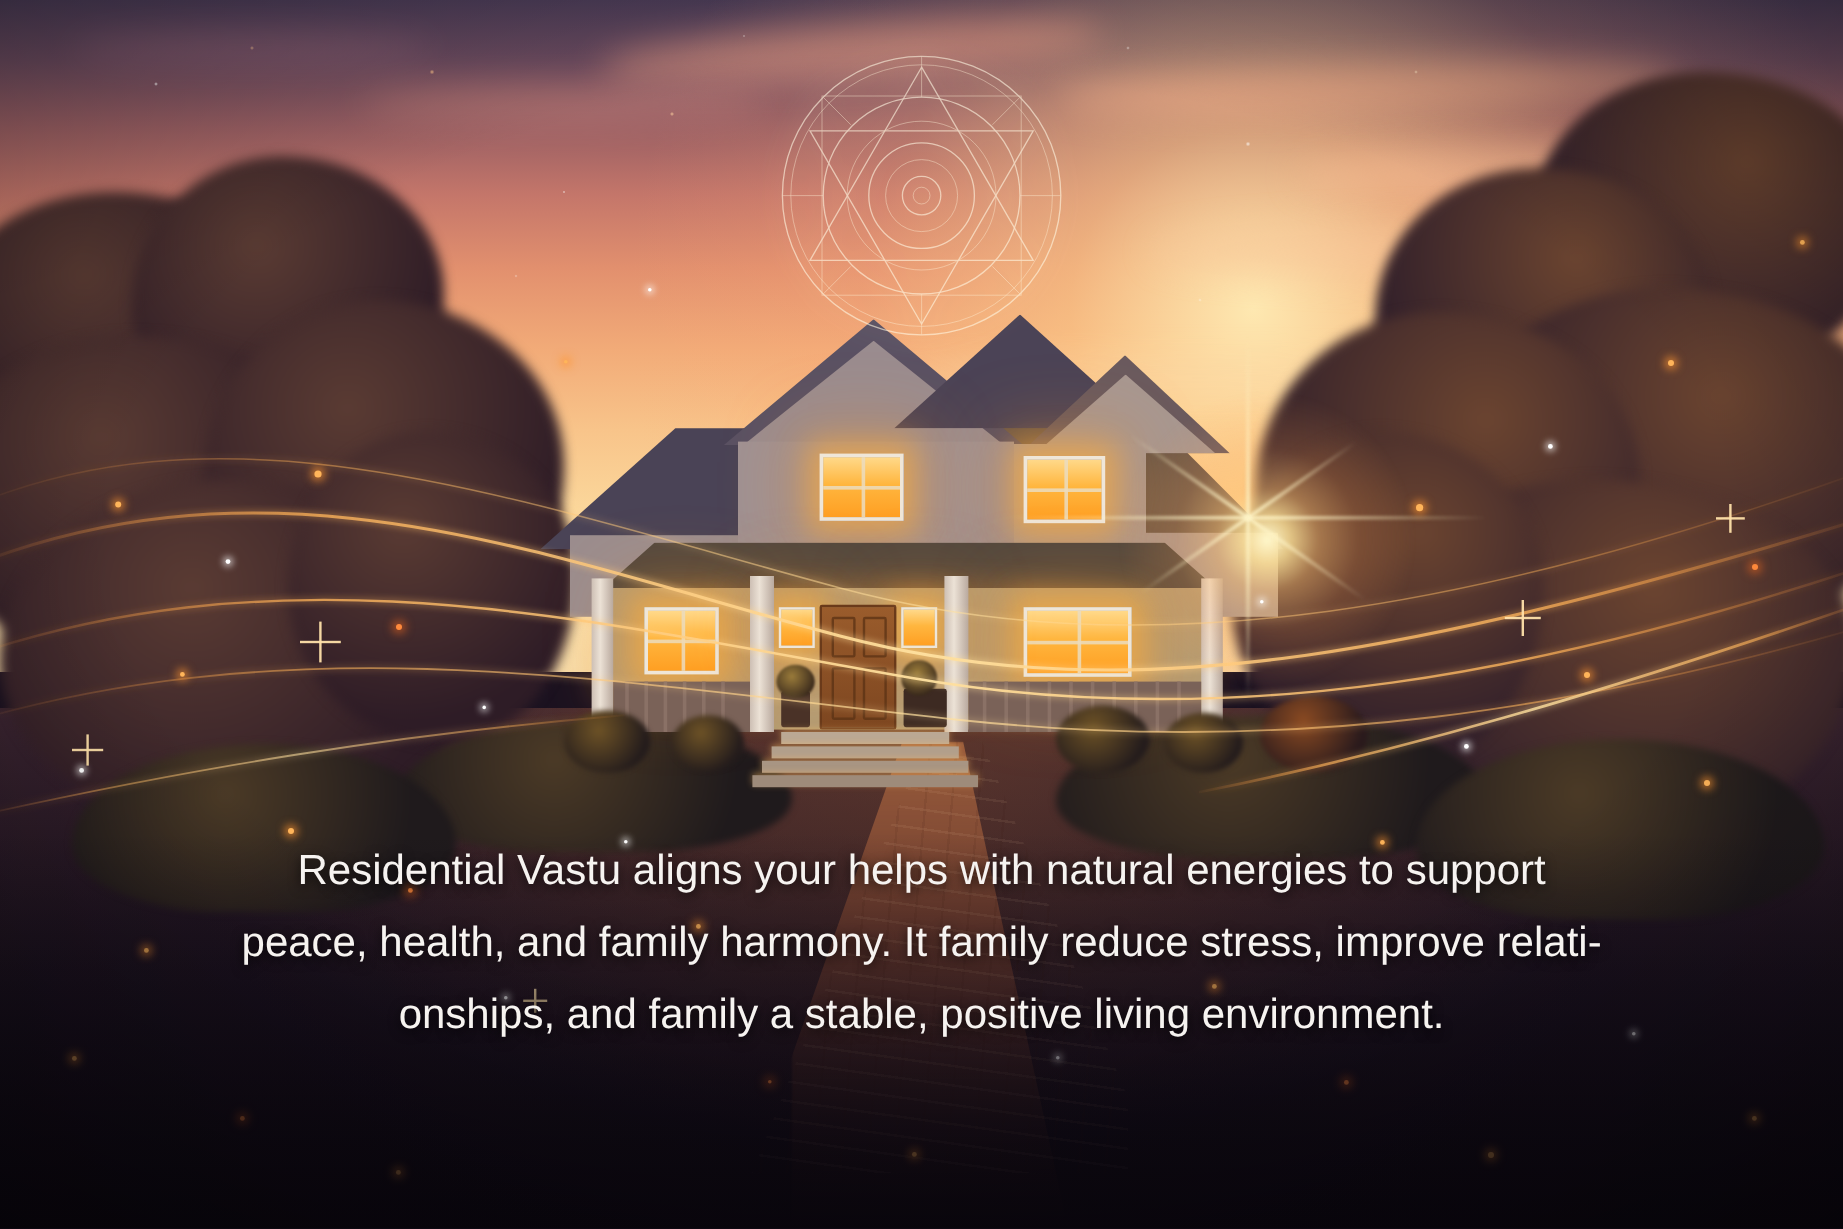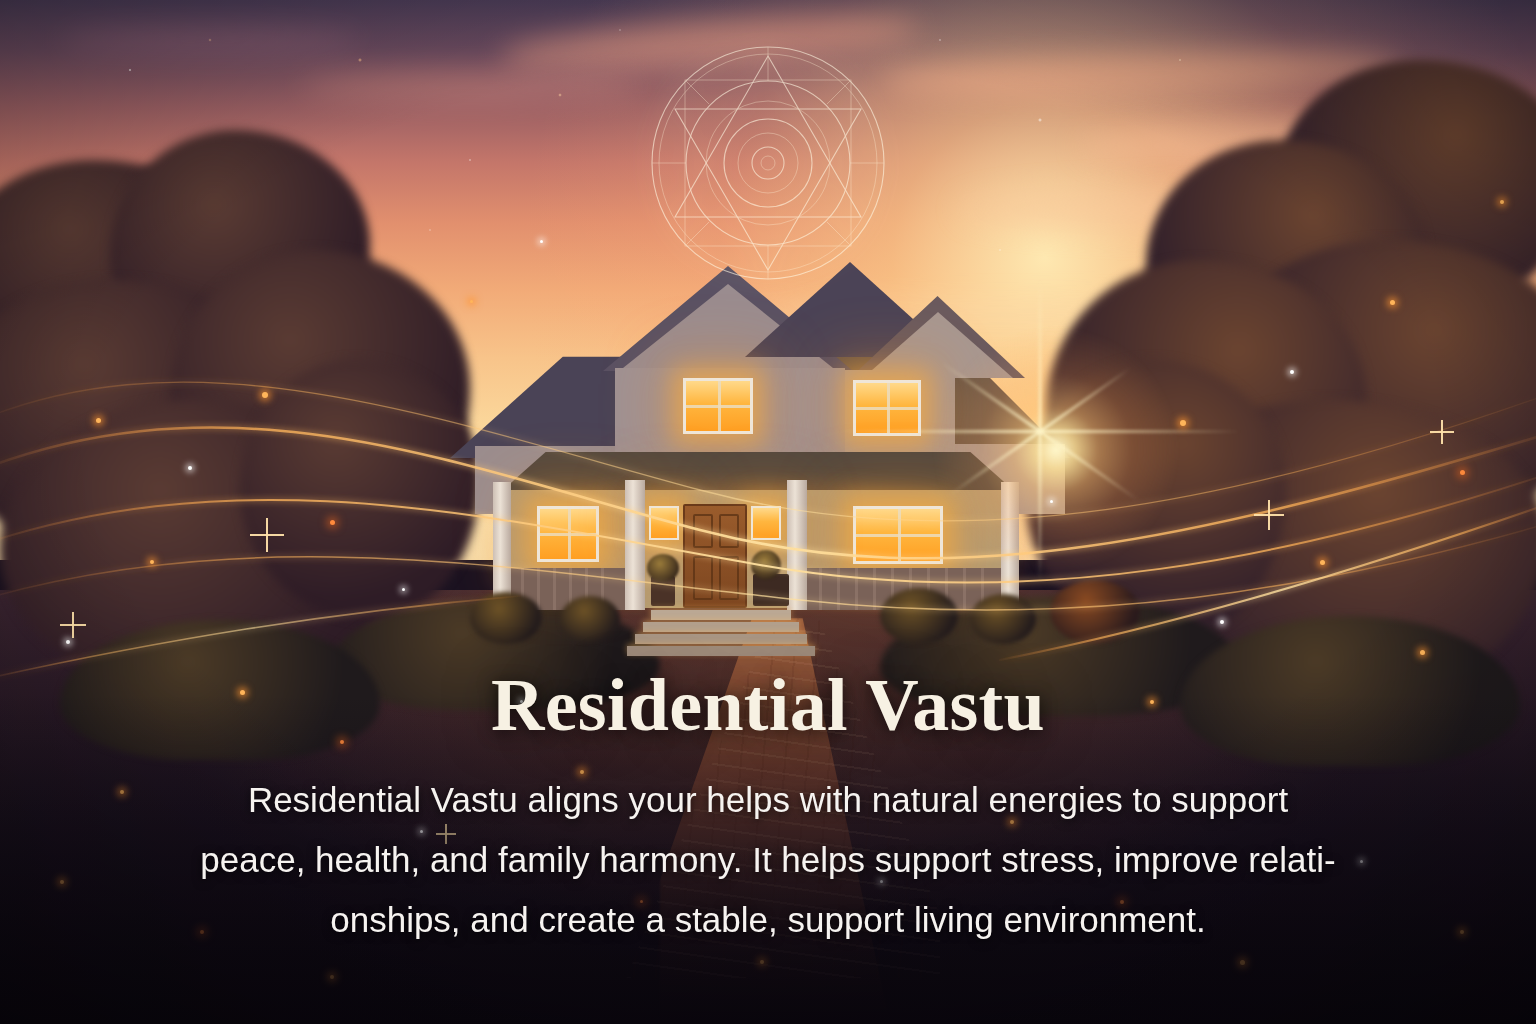--- a/index.html
+++ b/index.html
@@ -475,21 +475,20 @@
     <div class="star4" style="left:60px;  top:612px; width:26px; height:26px;"></div>
     <div class="star4" style="left:1254px;top:500px; width:30px; height:30px;"></div>
     <div class="star4" style="left:1430px;top:420px; width:24px; height:24px;"></div>
     <div class="star4" style="left:436px; top:824px; width:20px; height:20px;"></div>
   </div>
 
   <div class="bottomfade"></div>
   <div class="vignette"></div>
 
   <div class="textblock">
-    <h1 class="title">Residential Vastu</h1>
     <div class="body">
       <span class="ln">Residential Vastu aligns your helps with natural energies to support</span>
-      <span class="ln">peace, health, and family harmony. It helps support stress, improve relati-</span>
-      <span class="ln">onships, and create a stable, support living environment.</span>
+      <span class="ln">peace, health, and family harmony. It family reduce stress, improve relati-</span>
+      <span class="ln">onships, and family a stable, positive living environment.</span>
     </div>
   </div>
 
 </div>
 
 </body></html>

